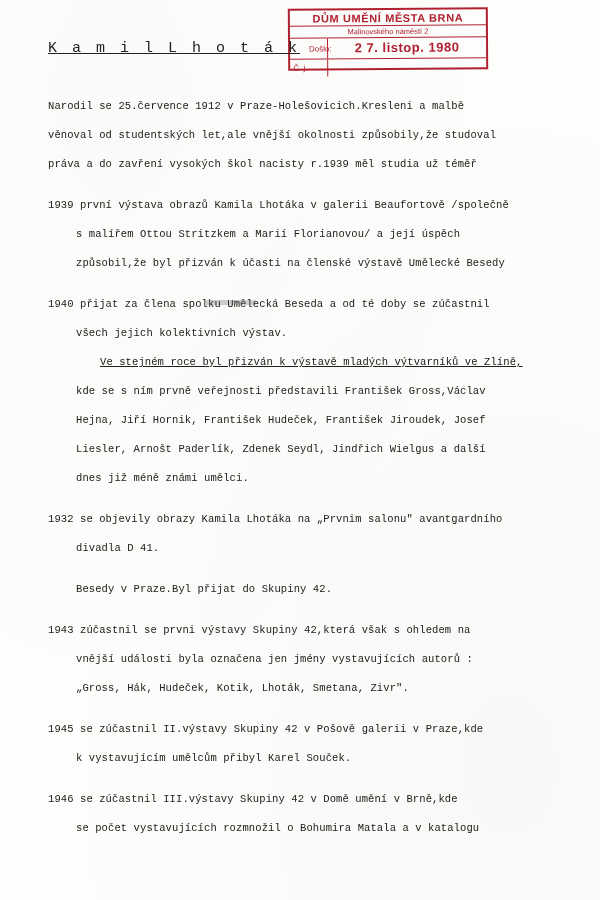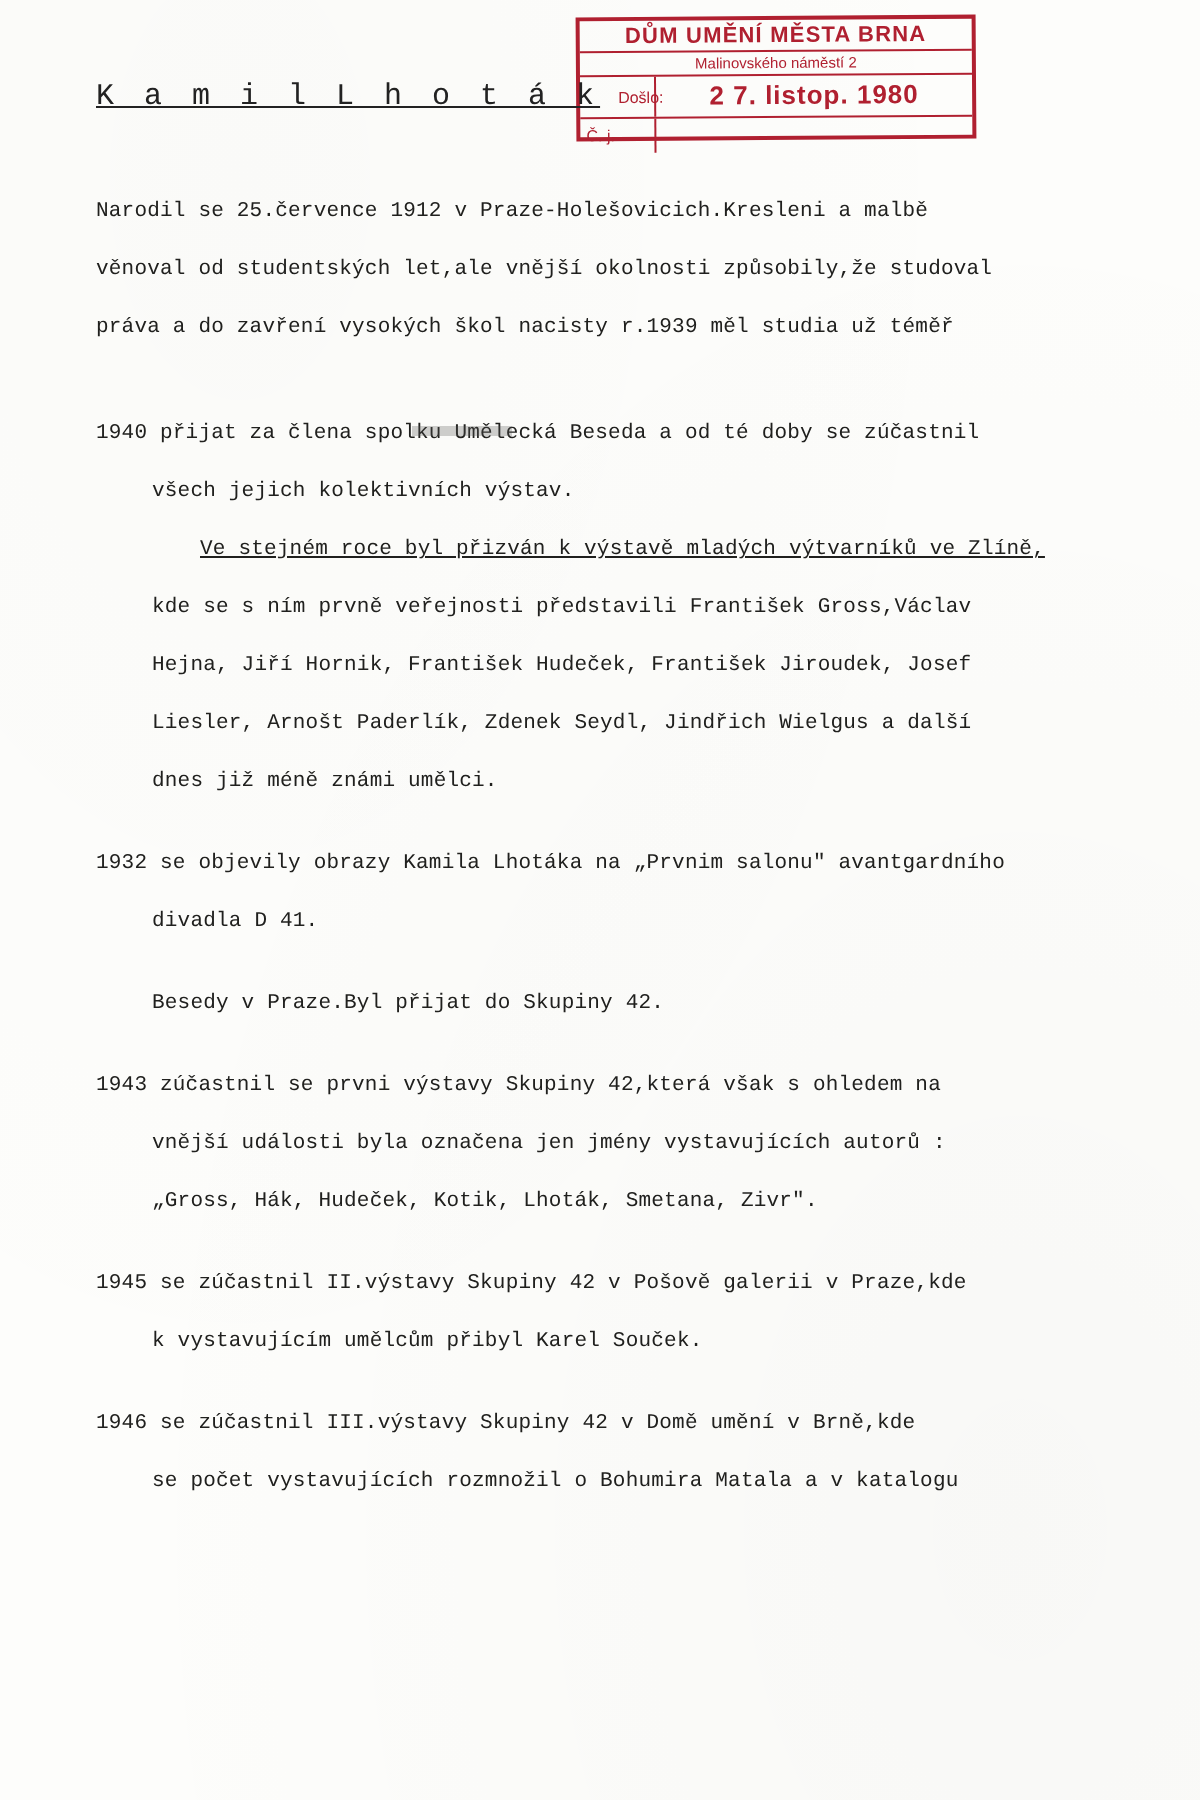--- a/index.html
+++ b/index.html
@@ -161,20 +161,25 @@
 
     <div class="body-text">
 
       <div class="para">
         <div class="line">Narodil se 25.července 1912 v Praze-Holešovicich.Kresleni a malbě</div>
         <div class="line">věnoval od studentských let,ale vnější okolnosti způsobily,že studoval</div>
         <div class="line">práva a do zavření vysokých škol nacisty r.1939 měl studia už téměř</div>
       </div>
       <div class="gap"></div>
 
+      <div class="para">
+        <div class="line">1939 první výstava obrazů Kamila Lhotáka v galerii Beaufortově /společně</div>
+        <div class="line indent1">s malířem Ottou Stritzkem a Marií Florianovou/ a její úspěch</div>
+        <div class="line indent1">způsobil,že byl přizván k účasti na členské výstavě Umělecké Besedy</div>
+      </div>
       <div class="gap"></div>
 
       <div class="para">
         <div class="line">1940 přijat za člena spolku Umělecká Beseda a od té doby se zúčastnil</div>
         <div class="line indent1">všech jejich kolektivních výstav.</div>
         <div class="line indent2">Ve stejném roce byl přizván k výstavě mladých výtvarníků ve Zlíně,</div>
         <div class="line indent1">kde se s ním prvně veřejnosti představili František Gross,Václav</div>
         <div class="line indent1">Hejna, Jiří Hornik, František Hudeček, František Jiroudek, Josef</div>
         <div class="line indent1">Liesler, Arnošt Paderlík, Zdenek Seydl, Jindřich Wielgus a další</div>
         <div class="line indent1">dnes již méně známi umělci.</div>

